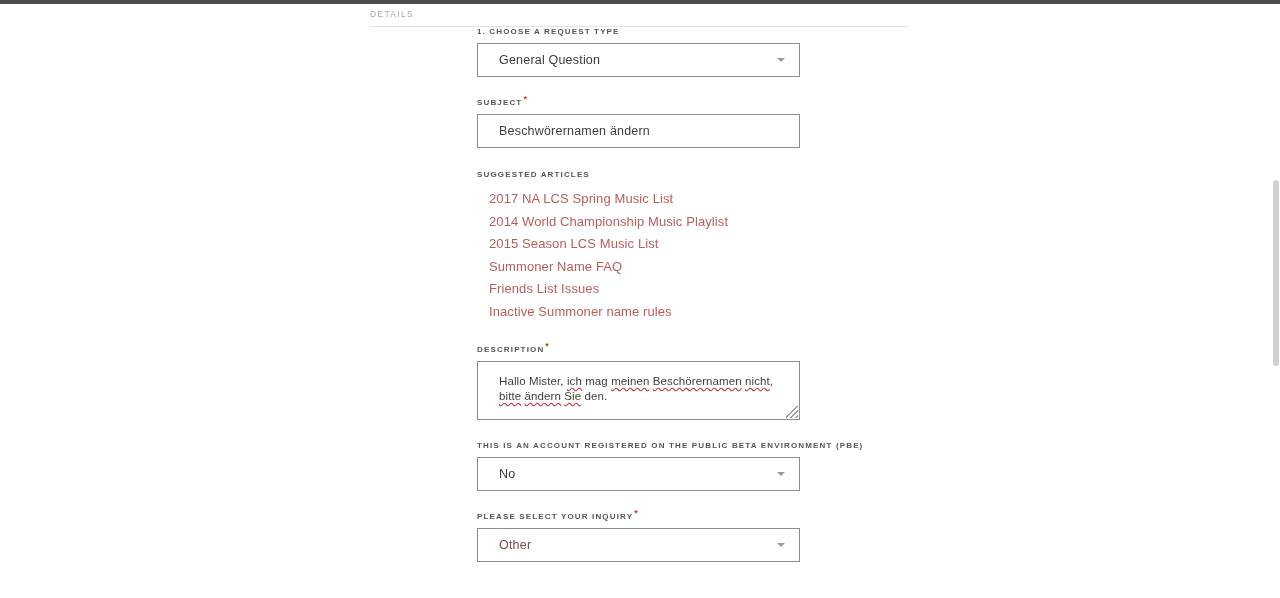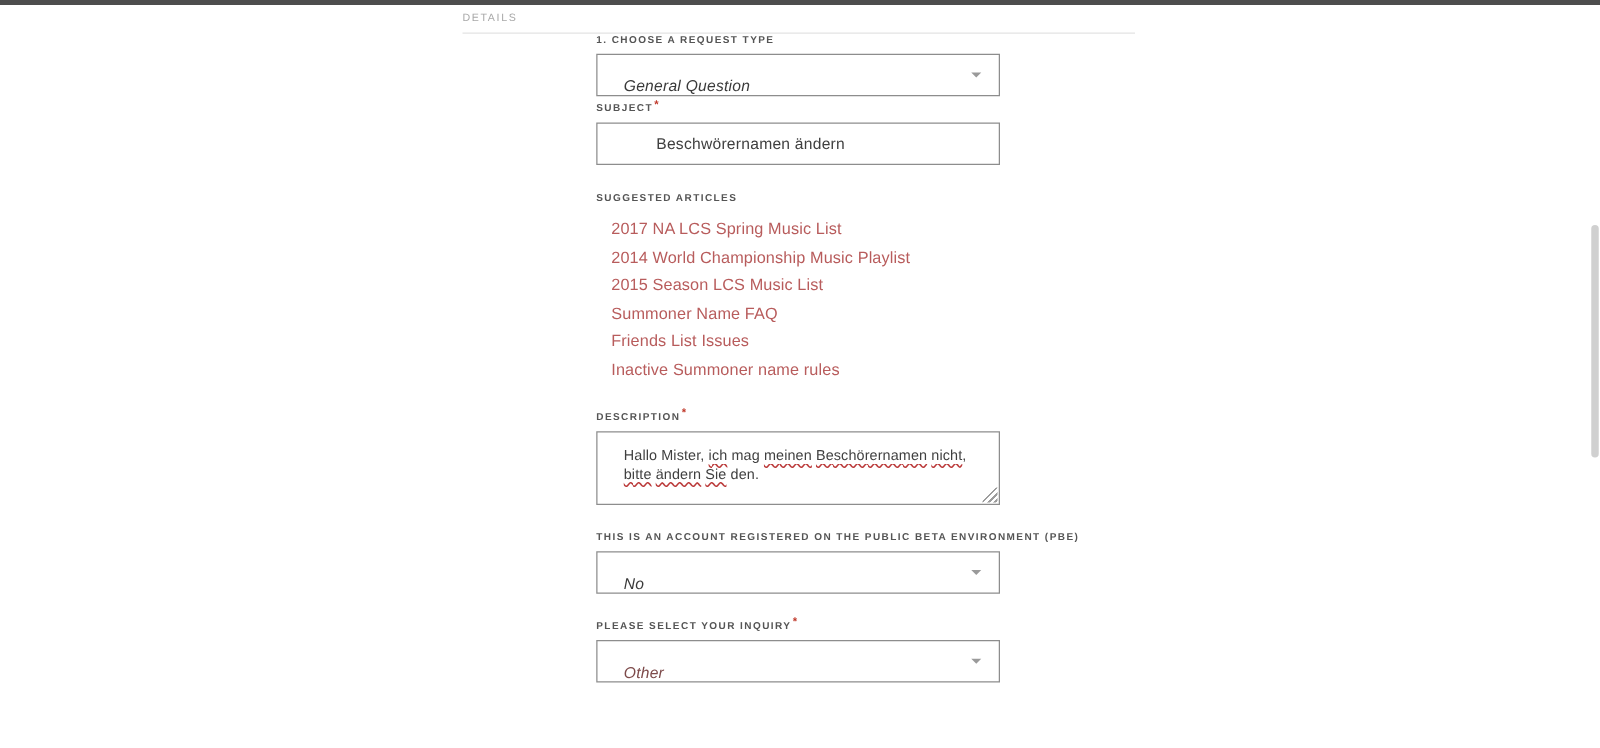--- a/index.html
+++ b/index.html
@@ -79,23 +79,22 @@
   .control {
     width: 323px;
     border: 1px solid #8d8d8d;
     background: #ffffff;
     position: relative;
   }
 
   .select-box {
     height: 34px;
     display: flex;
-    align-items: flex-end;
+    align-items: center;
     cursor: pointer;
-    font-style: italic;
   }
   .select-value {
     font-size: 12.5px;
     color: #3a3a3a;
     padding-left: 21px;
     letter-spacing: .2px;
   }
   .select-value.accent { color: #7d4a4a; }
   .caret {
     position: absolute;
@@ -105,21 +104,20 @@
     width: 0; height: 0;
     border-left: 4px solid transparent;
     border-right: 4px solid transparent;
     border-top: 4px solid #9a9a9a;
   }
 
   .text-box {
     height: 34px;
     display: flex;
     align-items: center;
-    padding-left: 26px;
   }
   .text-value {
     font-size: 12.5px;
     color: #3f3f3f;
     padding-left: 21px;
     letter-spacing: .2px;
   }
 
   .textarea-box {
     height: 59px;
@@ -197,21 +195,21 @@
 <div class="form">
 
   <div>
     <span class="field-label">1. CHOOSE A REQUEST TYPE</span>
     <div class="control select-box gap-label-ctrl">
       <span class="select-value">General Question</span>
       <span class="caret"></span>
     </div>
   </div>
 
-  <div style="margin-top:5px">
+  <div style="margin-top:21px">
     <span class="field-label"><span>SUBJECT</span><span class="req">*</span></span>
     <div class="control text-box gap-label-ctrl">
       <span class="text-value">Beschwörernamen ändern</span>
     </div>
   </div>
 
   <div style="margin-top:22px">
     <span class="field-label">SUGGESTED ARTICLES</span>
     <ul class="articles" style="margin-top:8px">
       <li>

